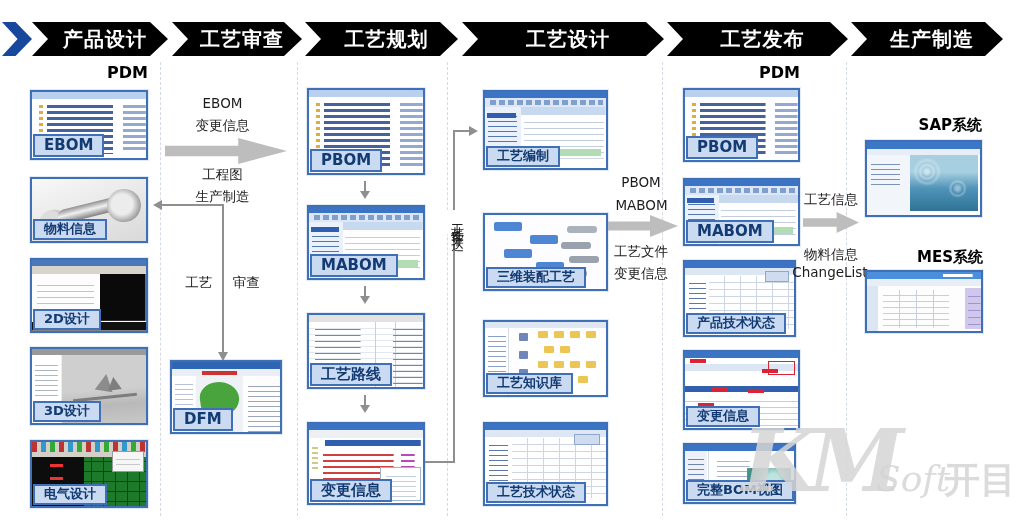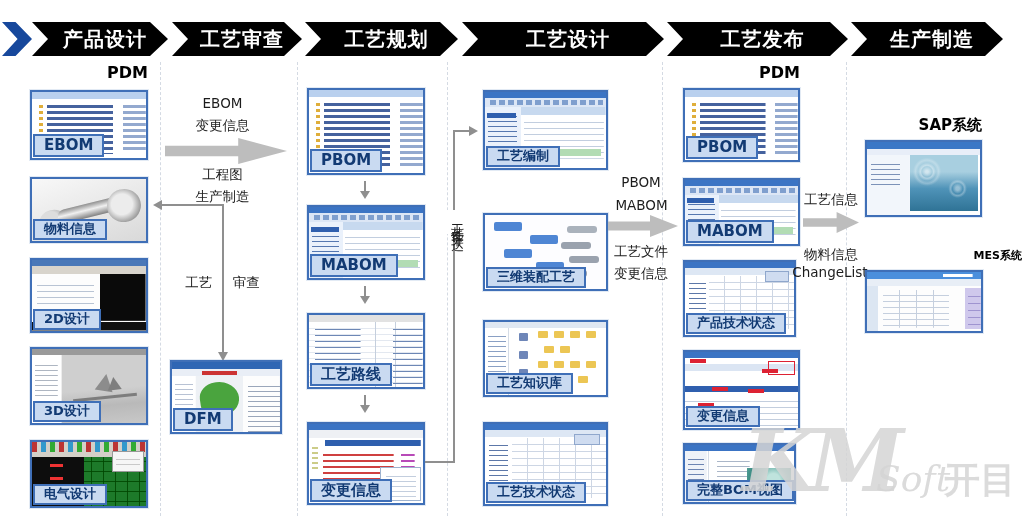--- a/index.html
+++ b/index.html
@@ -368,21 +368,21 @@
   <div class="flowtext" style="left:798px;top:246px;width:66px;">物料信息</div>
   <div class="flowtext" style="left:790px;top:264px;width:80px;">ChangeList</div>
 
   <div class="colhead" style="left:865px;top:116px;width:117px;font-size:15px;">SAP系统</div>
   <div class="thumb" style="left:865px;top:140px;width:117px;height:77px;">
     <div class="mock mock-sap">
       <div class="sap-img"></div>
     </div>
   </div>
 
-  <div class="colhead" style="left:904px;top:248px;width:118px;font-size:11px;">MES系统</div>
+  <div class="colhead" style="left:865px;top:248px;width:118px;font-size:15px;">MES系统</div>
   <div class="thumb" style="left:865px;top:270px;width:118px;height:63px;">
     <div class="mock mock-mes"></div>
   </div>
 
   <div class="wm wm-logo" style="left:742px;top:418px;">KM</div>
   <div class="wm wm-word" style="left:876px;top:458px;">Soft</div>
   <div class="wm wm-cn" style="left:944px;top:456px;">开目</div>
 
 </div>
 

